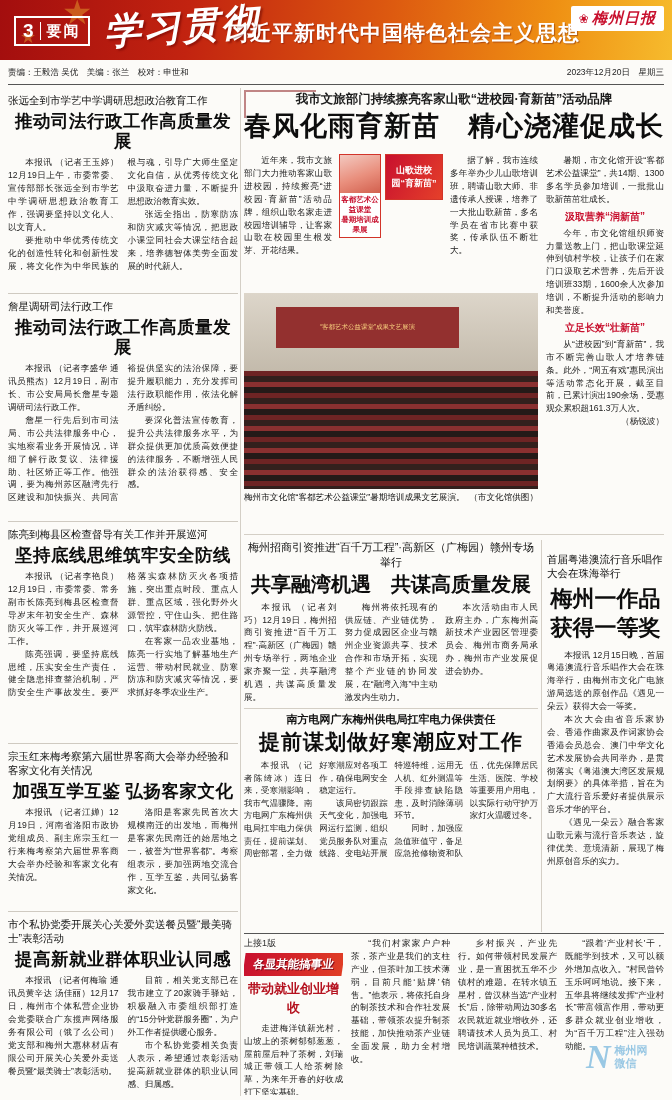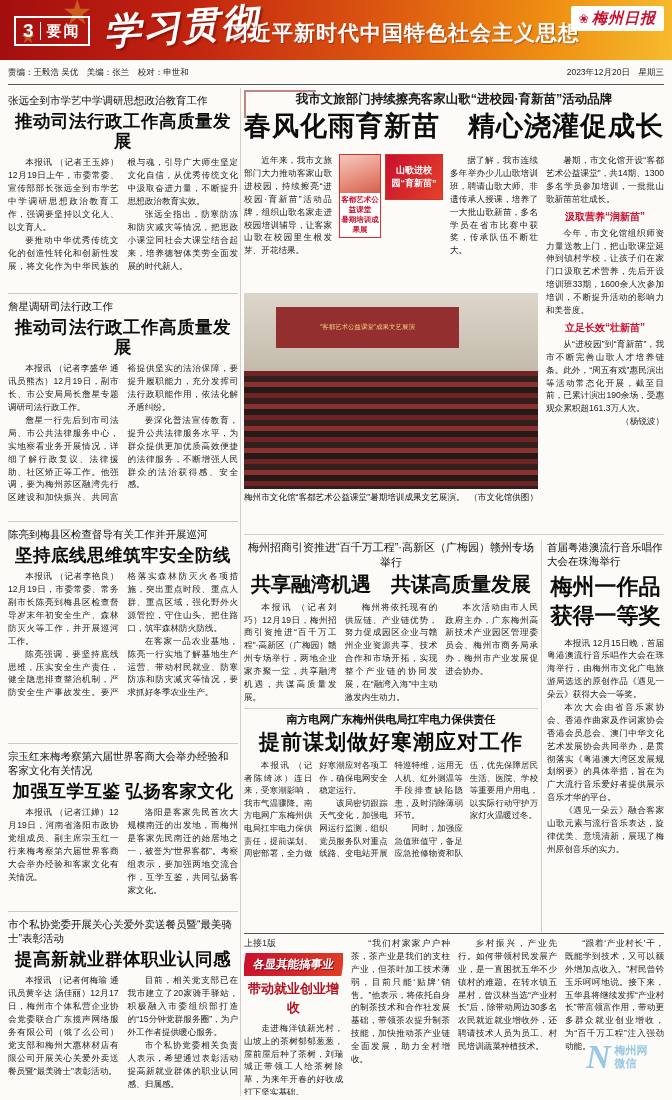--- a/index.html
+++ b/index.html
@@ -101,21 +101,21 @@
   .ms-byline { text-align:right; text-indent:0 !important; }
   .hrule-a { position:absolute; left:244px; top:534px; width:420px; border-top:1px solid #d4cfc6; }
   
   .invest { position:absolute; left:244px; top:540px; width:294px; height:166px; overflow:hidden; }
   .invest .kicker { text-align:center; font-size:11px; }
   .invest .headline { font-size:20px; margin:3px 0 5px; }
   .invest .body-text { column-count:3; column-gap:8px; height:112px; }
   
   .vrule2 { position:absolute; left:541px; top:540px; height:392px; border-left:1px solid #d4cfc6; }
   .award { position:absolute; left:547px; top:540px; width:117px; height:392px; display:flex; flex-direction:column; overflow:hidden; }
-  .award .kicker { font-size:10.5px; }
+  .award .kicker { font-size:10.5px;margin-top:12px; }
   .award .headline { font-size:22px; line-height:1.3; margin:5px 0 6px; }
   .award .body-text { flex:1; }
   
   .hrule-b { position:absolute; left:244px; top:708px; width:294px; border-top:1px solid #d4cfc6; }
   .power { position:absolute; left:244px; top:712px; width:294px; height:218px; overflow:hidden; }
   .power .kicker { text-align:center; font-size:11px; font-weight:bold; }
   .power .headline { font-size:21px; margin:3px 0 5px; letter-spacing:1px; }
   .power .body-text { column-count:4; column-gap:7px; height:158px; font-size:8.4px; }
   
   .hrule-c { position:absolute; left:244px; top:933px; width:420px; border-top:1px solid #555; }

